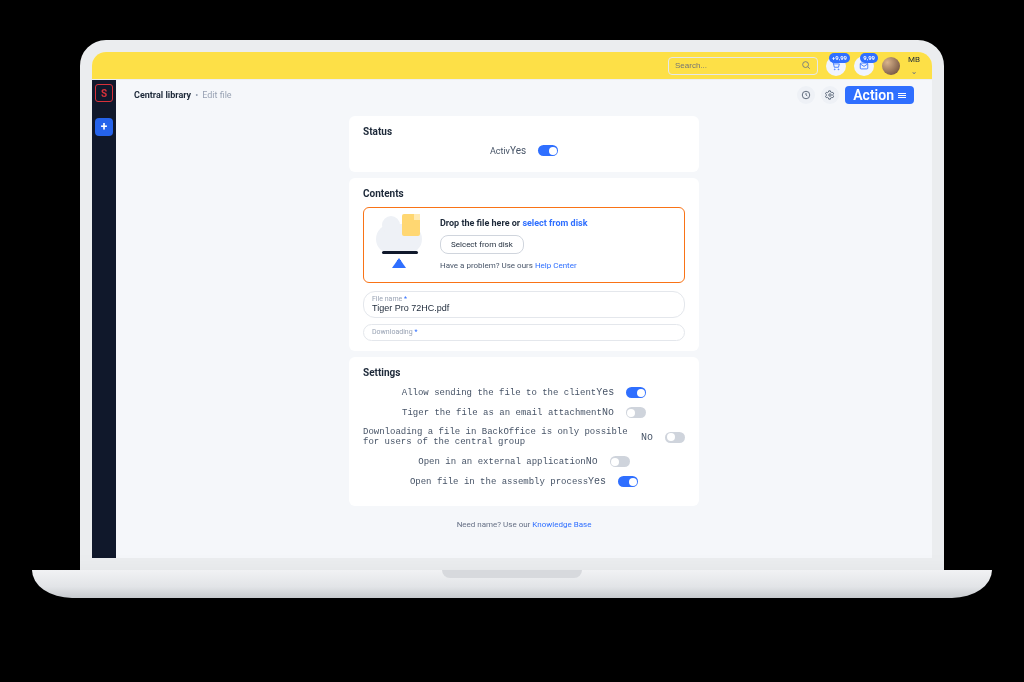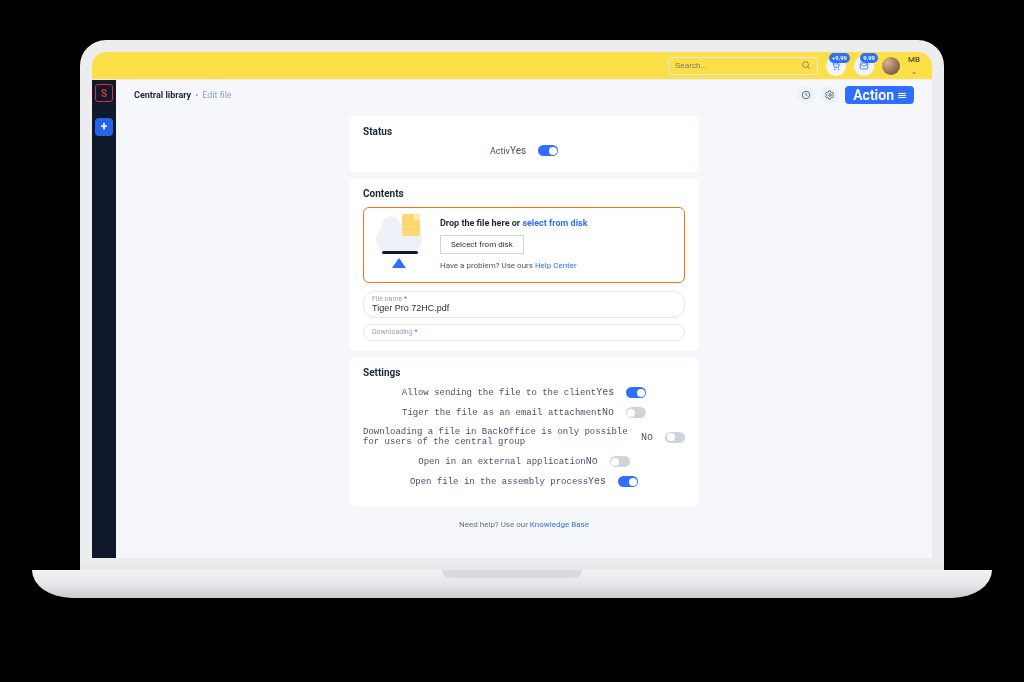--- a/index.html
+++ b/index.html
@@ -149,21 +149,21 @@
   }
   .arrow-up{
     position:absolute; bottom:-2px; left:16px;
     width:0;height:0;border-left:7px solid transparent;border-right:7px solid transparent;border-bottom:10px solid #2f6fff;
   }
   .arrow-stem{position:absolute;bottom:-2px;left:21px;width:4px;height:8px;background:#2f6fff;}
   .dz-body{ font-size:8.5px; }
   .dz-title{ font-weight:700; font-size:9px; }
   .link{ color:#2f6fff; cursor:pointer; }
   .select-disk{
-    margin:7px 0; display:inline-block; padding:4px 10px; border:1px solid #d0d5dd; border-radius:0;
+    margin:7px 0; display:inline-block; padding:4px 10px; border:1px solid #d0d5dd; border-radius:8px;
     font-size:8px; color:#1d2939; background:#fff;
   }
   .help-line{ font-size:8px; color:#475467; }
 
   .field{
     border:1px solid #e4e7ec; border-radius:12px; padding:3px 8px 4px; margin-top:6px;
   }
   .field label{ font-size:7px; color:#98a2b3; display:block; }
   .field label .req{ color:#2f6fff; }
   .field .val{ font-size:9px; color:#1d2939; border:0; outline:0; width:100%; background:transparent;}
@@ -326,21 +326,21 @@
             <div class="row">
               <span class="row-label">Open file in the assembly process</span>
               <div class="yn">
                   <span>Yes</span>
                   <div class="toggle on"></div>
                 </div>
             </div>
           </div>
 
           <div class="foothelp">
-            <span>Need help? Use our </span><span class="link">Knowledge Base</span>
+            <span>Need name? Use our </span><span class="link">Knowledge Base</span>
           </div>
 
         </div>
       </div>
     </div>
   </div>
   <div class="laptop-base"></div>
 </div>
 
 </body></html>

